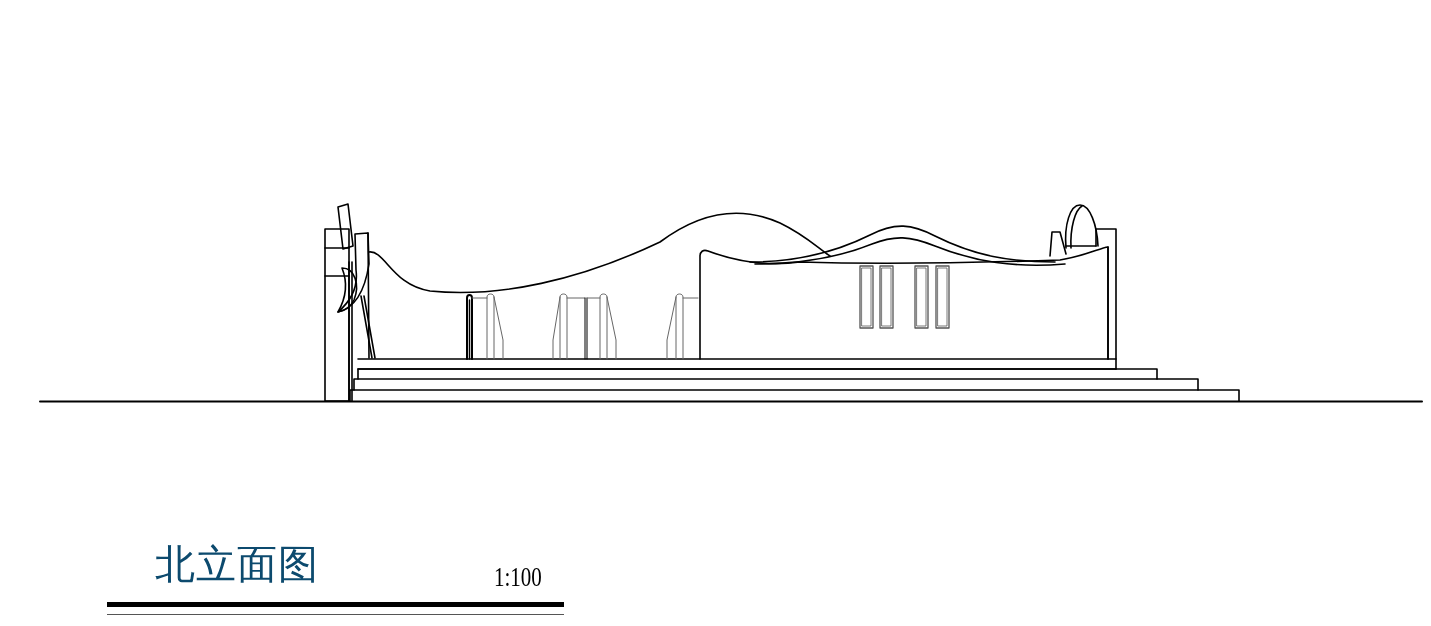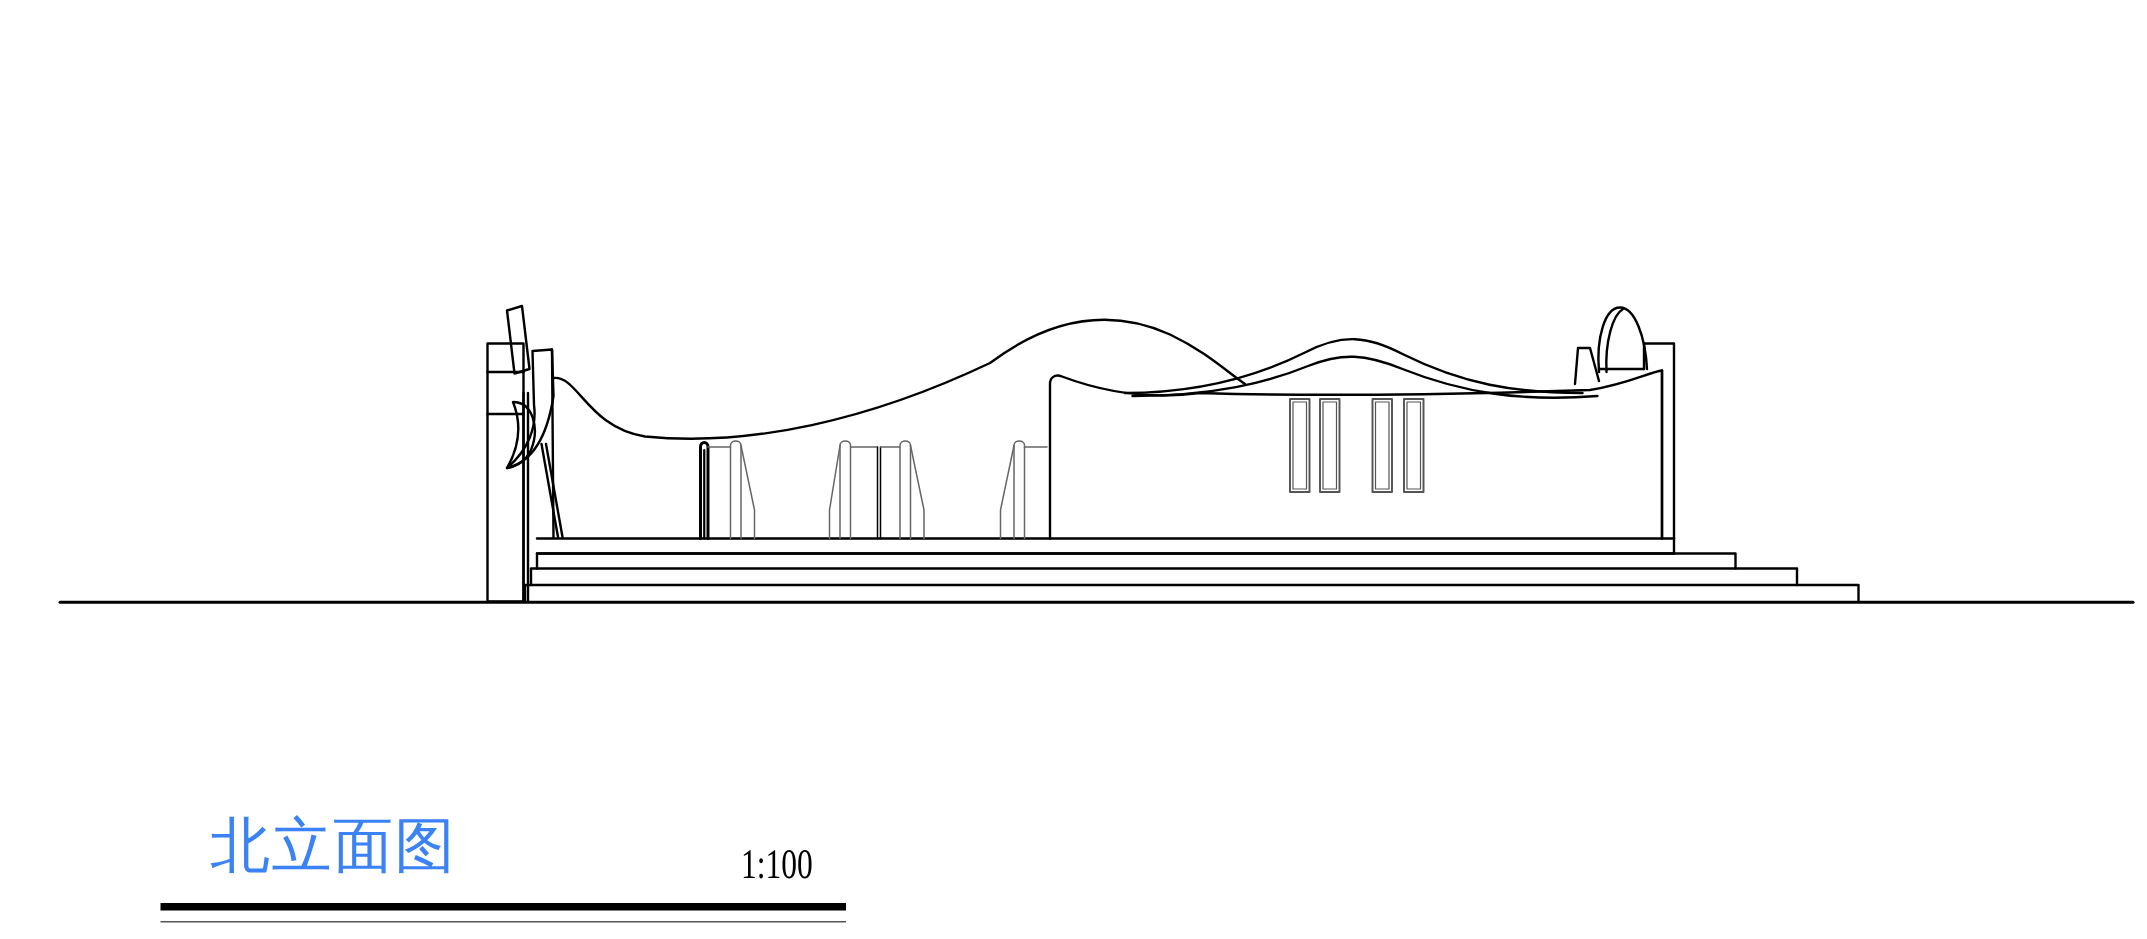--- a/index.html
+++ b/index.html
@@ -1,20 +1,20 @@
 <!DOCTYPE html>
 <html><head>
 <meta charset="utf-8">
 <style>
   html, body { margin: 0; padding: 0; background: #ffffff; }
   body { width: 1431px; height: 626px; position: relative; overflow: hidden; }
   #drawing { position: absolute; left: 0; top: 0; }
   .title-text {
-    position: absolute; left: 140px; top: 540px;
-    font-family: "DejaVu Serif", serif; font-size: 40px; color: #3b82f6;
+    position: absolute; left: 155px; top: 540px;
+    font-family: "DejaVu Serif", serif; font-size: 40px; color: #0c4a6e;
     letter-spacing: 1px; line-height: 48px;
   }
   .scale-text {
     position: absolute; left: 494px; top: 560px;
     font-family: "Liberation Serif", serif; font-size: 28px; color: #000;
     transform: scaleX(0.75); transform-origin: left top; line-height: 34px;
   }
   .title-rule-thick { position: absolute; left: 107px; top: 602px; width: 457px; height: 5px; background: #000; }
   .title-rule-thin { position: absolute; left: 107px; top: 614px; width: 457px; height: 1px; background: #555; }
 </style>

